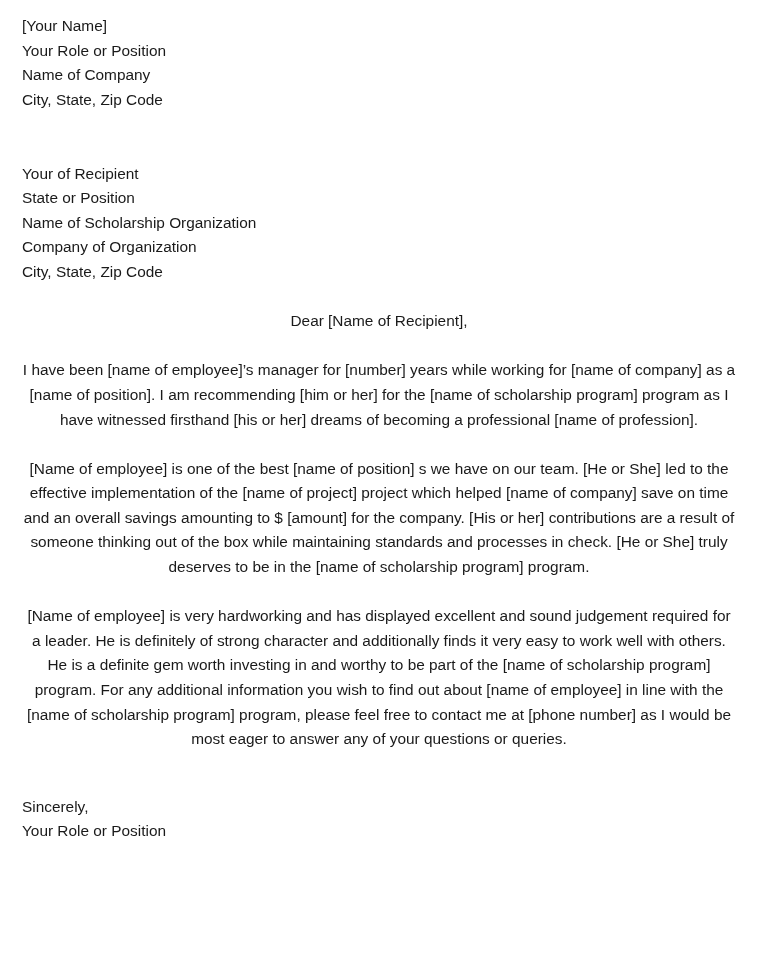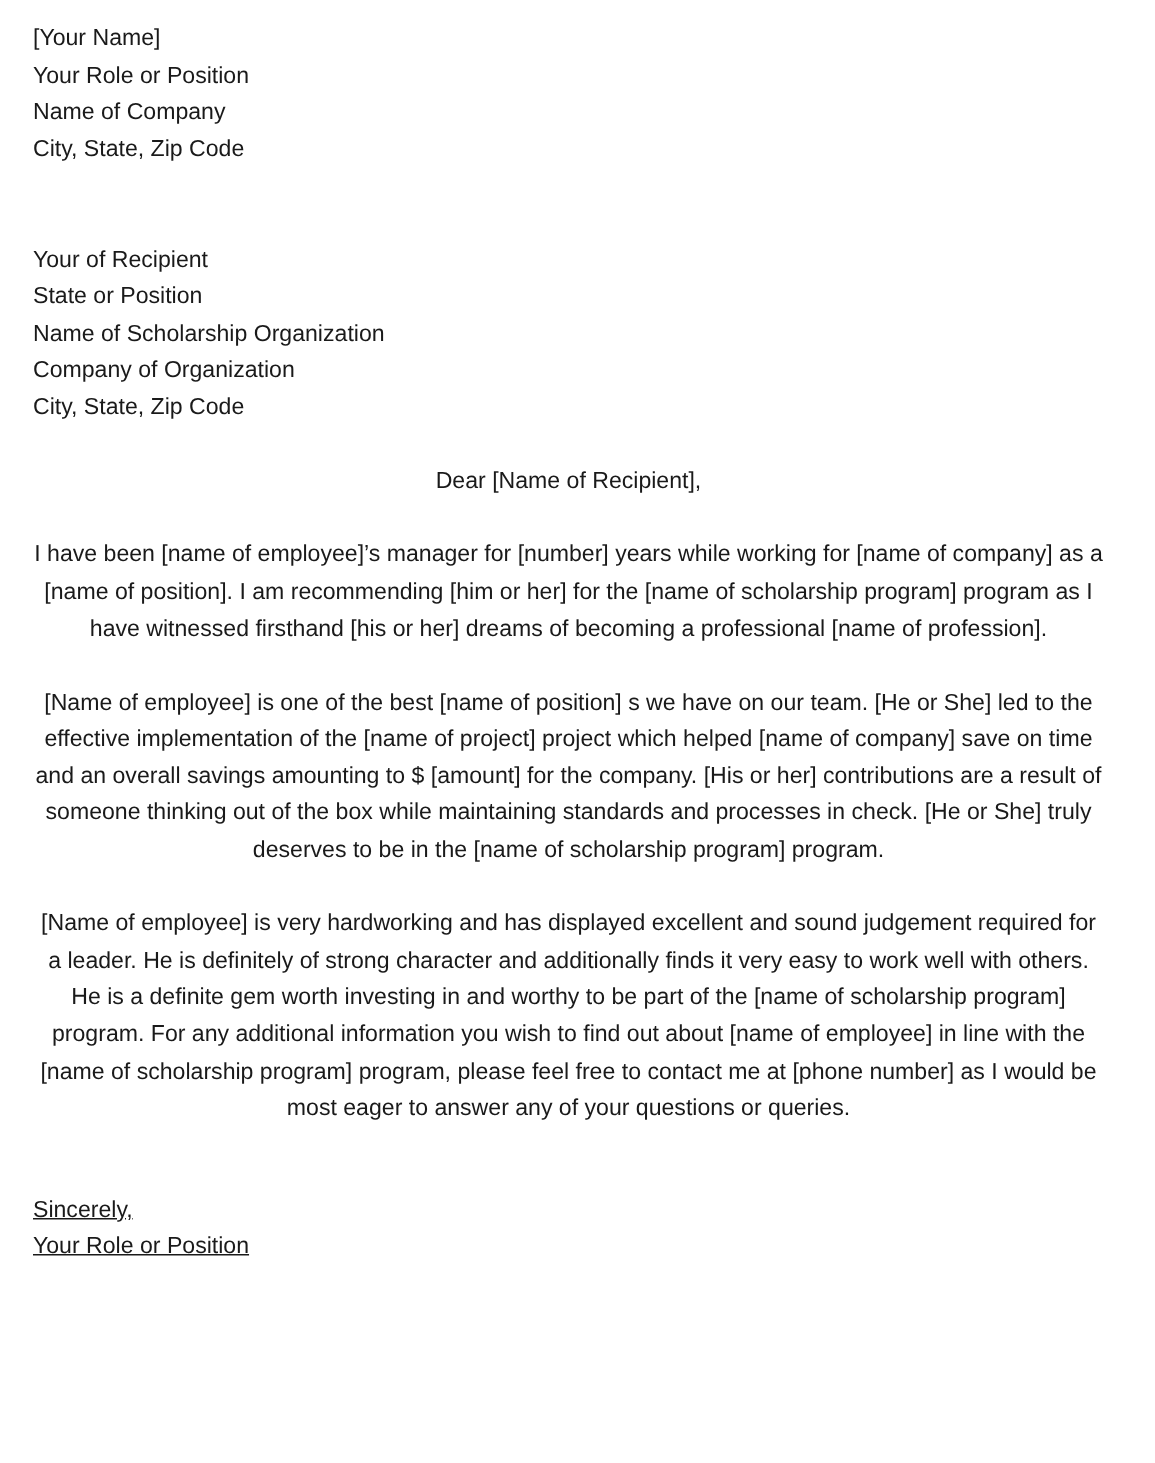--- a/index.html
+++ b/index.html
@@ -55,21 +55,20 @@
     white-space: pre-wrap;
   }
 
   .salutation {
     margin: 0;
     text-align: center;
   }
 
   .closing .line {
     display: block;
-    text-decoration: underline;
   }
 </style>
 </head>
 <body>
 
 <div class="page">
   <div class="letter">
 
     <div class="block">
       <span class="line">[Your Name]</span>

